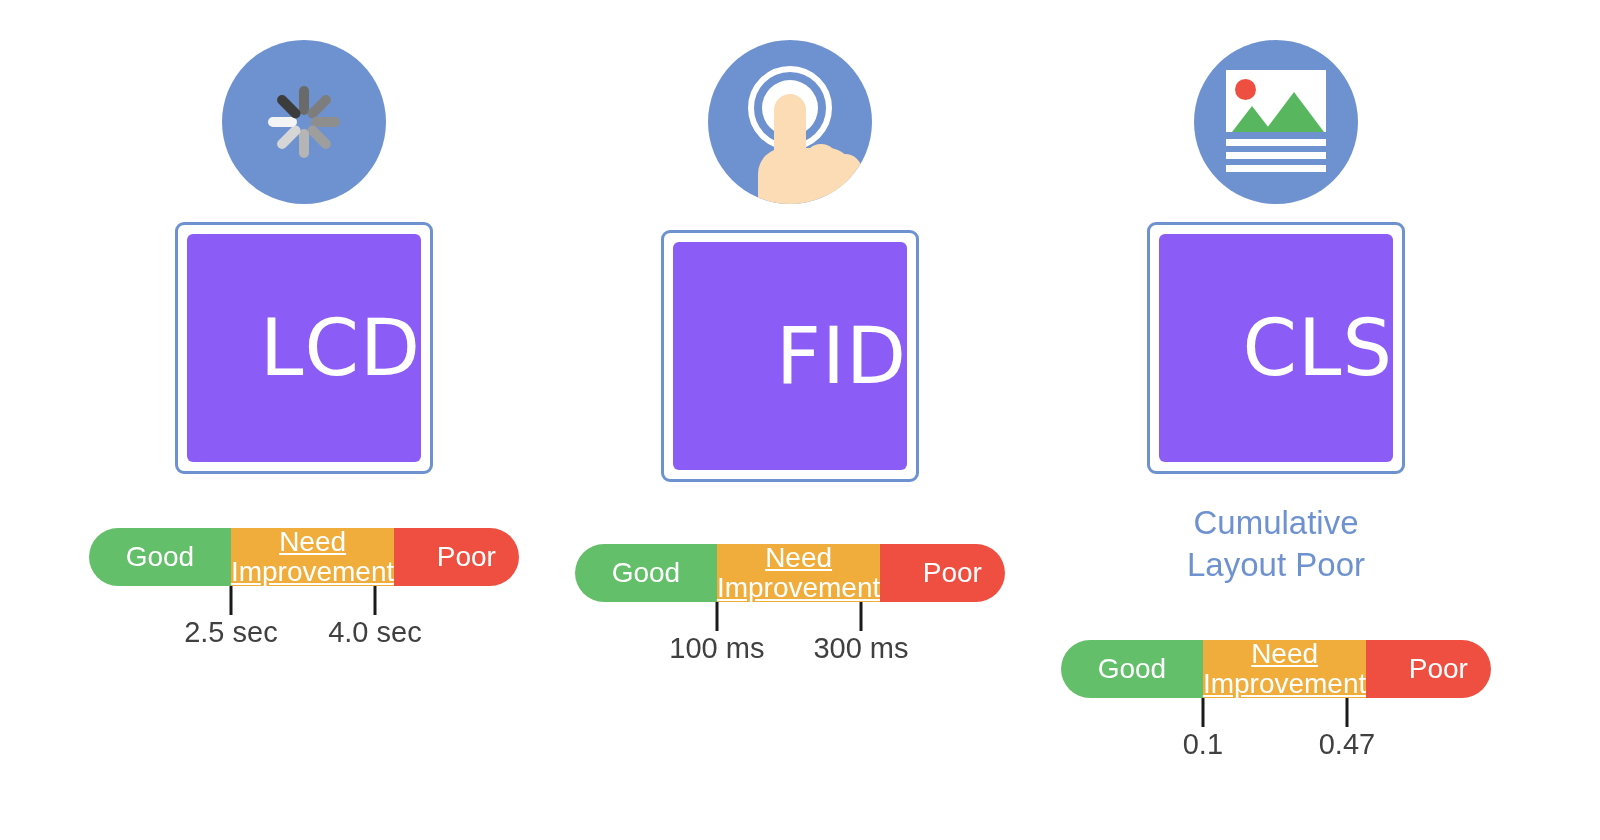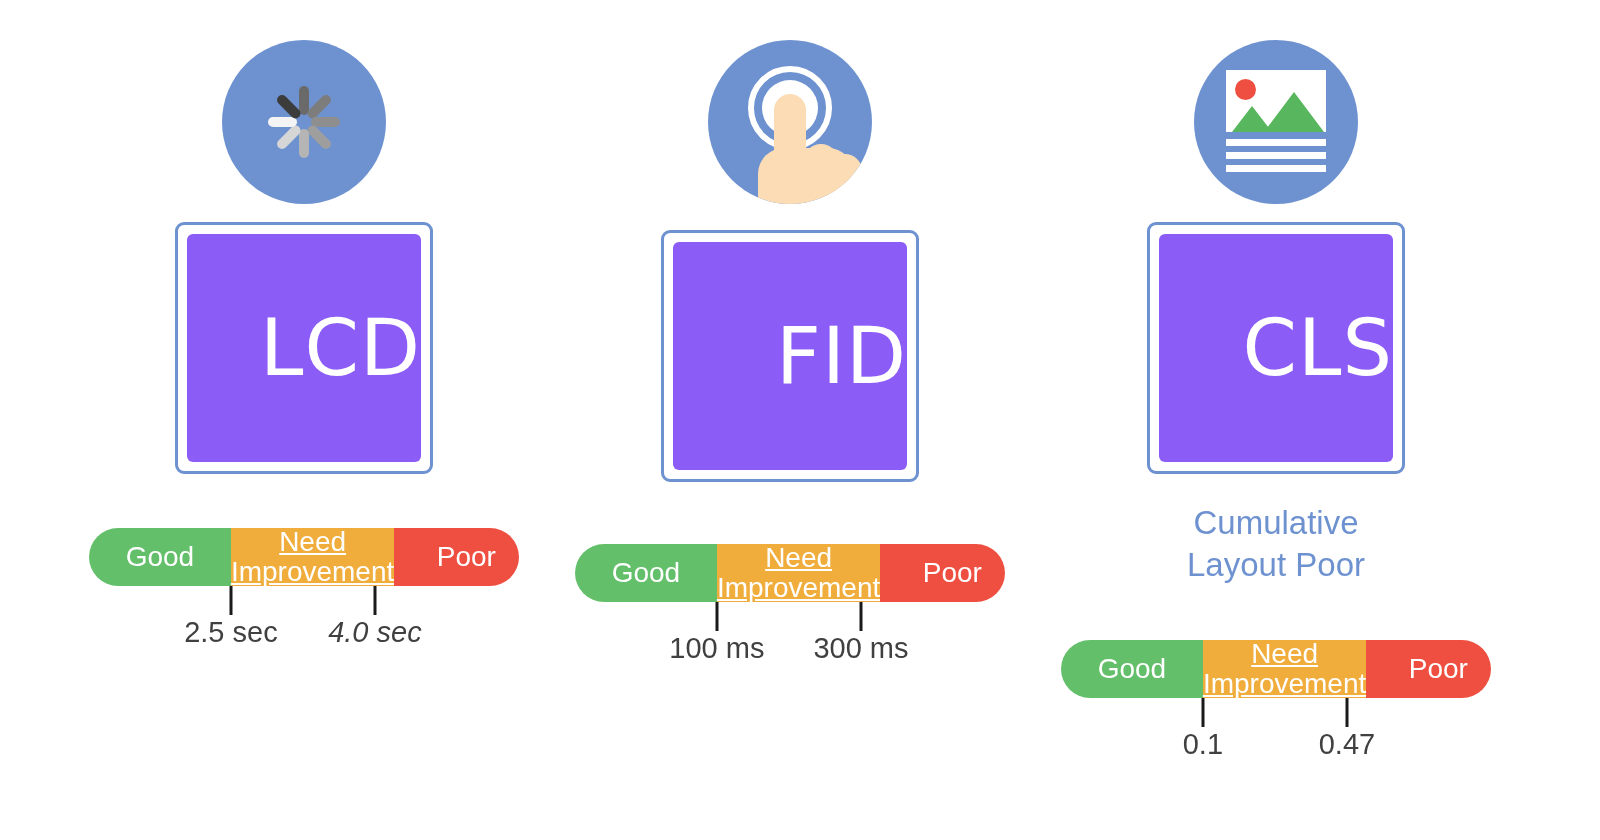--- a/index.html
+++ b/index.html
@@ -309,21 +309,21 @@
         <div class="bar">
           <div class="seg seg-good" style="flex: 0 0 33%; background: rgb(100, 191, 106);">Good</div>
           <div class="seg seg-need" style="flex: 0 0 33.5%; background: rgb(240, 173, 60);">Need
 Improvement</div>
           <div class="seg seg-poor" style="flex: 0 0 33.5%; background: rgb(239, 79, 65);">Poor</div>
         </div>
         <div class="ticks">
           <div class="tick" style="left: 33%;"></div>
           <div class="tick-label" style="left: 33%;">2.5 sec</div>
           <div class="tick" style="left: 66.5%;"></div>
-          <div class="tick-label" style="left: 66.5%; font-style: italic;">4.0 sec</div>
+          <div class="tick-label" style="left: 66.5%;">4.0 sec</div>
         </div>
       </div>
     </div>
 
     <div class="col col-2">
 
       <div class="icon-circle">
         <div class="tap">
           <div class="ring-outer"></div>
           <div class="ring-inner"></div>

